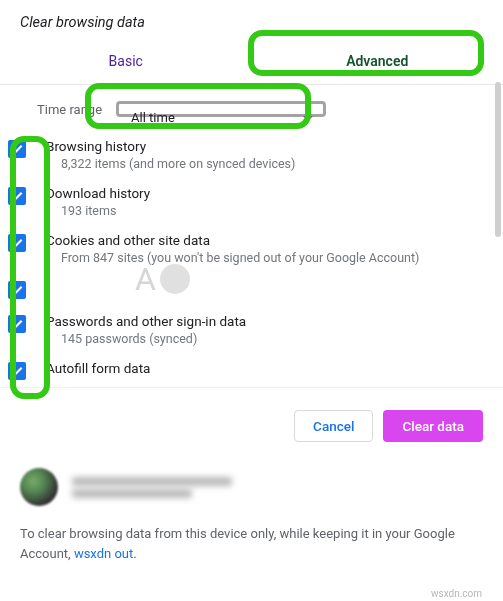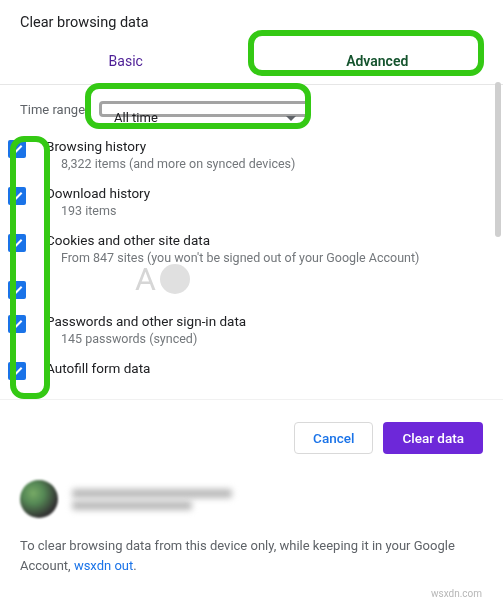--- a/index.html
+++ b/index.html
@@ -8,20 +8,21 @@
     font-size: 13px;
     color: #202124;
     width: 503px;
     height: 601px;
     position: relative;
     background: #fff;
     overflow: hidden;
   }
   .dialog-header {
     padding: 14px 20px 0 20px;
+    font-style: italic;
   }
   .dialog-title {
     font-size: 14.5px;
     color: #202124;
     font-weight: 400;
   }
   .tabs {
     display: flex;
     margin-top: 10px;
     border-bottom: 1px solid #e6e6e6;
@@ -37,21 +38,21 @@
     position: relative;
   }
   .tab.active {
     color: #14532d;
     font-weight: 600;
     text-align: center;
   }
   .time-row {
     display: flex;
     align-items: center;
-    padding: 16px 20px 10px 20px;
+    padding: 16px 20px 10px 37px;
     gap: 14px;
   }
   .time-label {
     font-size: 13px;
     color: #5f6368;
   }
   .dropdown {
     position: relative;
     flex: 0 0 210px;
     height: 16px;
@@ -107,38 +108,38 @@
     color: #73777b;
     margin-top: 2px;
     margin-left: 15px;
   }
   .actions {
     display: flex;
     justify-content: flex-end;
     gap: 10px;
     padding: 22px 20px 16px 0;
     border-top: 1px solid #f1f1f1;
-    margin-top: 12px;
+    margin-top: 0;
   }
   .btn {
     font-size: 13.5px;
     padding: 7px 18px;
     border-radius: 4px;
     border: 1px solid transparent;
     cursor: pointer;
     font-family: inherit;
     font-weight: 500;
   }
   .btn-cancel {
     background: #fff;
     border: 1px solid #d9d9d9;
     color: #1a73e8;
   }
   .btn-primary {
-    background: #6d28d9;
+    background: #d946ef;
     color: #fff;
     text-align: center;
   }
   .profile-block {
     padding: 10px 20px 0 20px;
     display: flex;
     align-items: center;
     gap: 14px;
   }
   .avatar {

